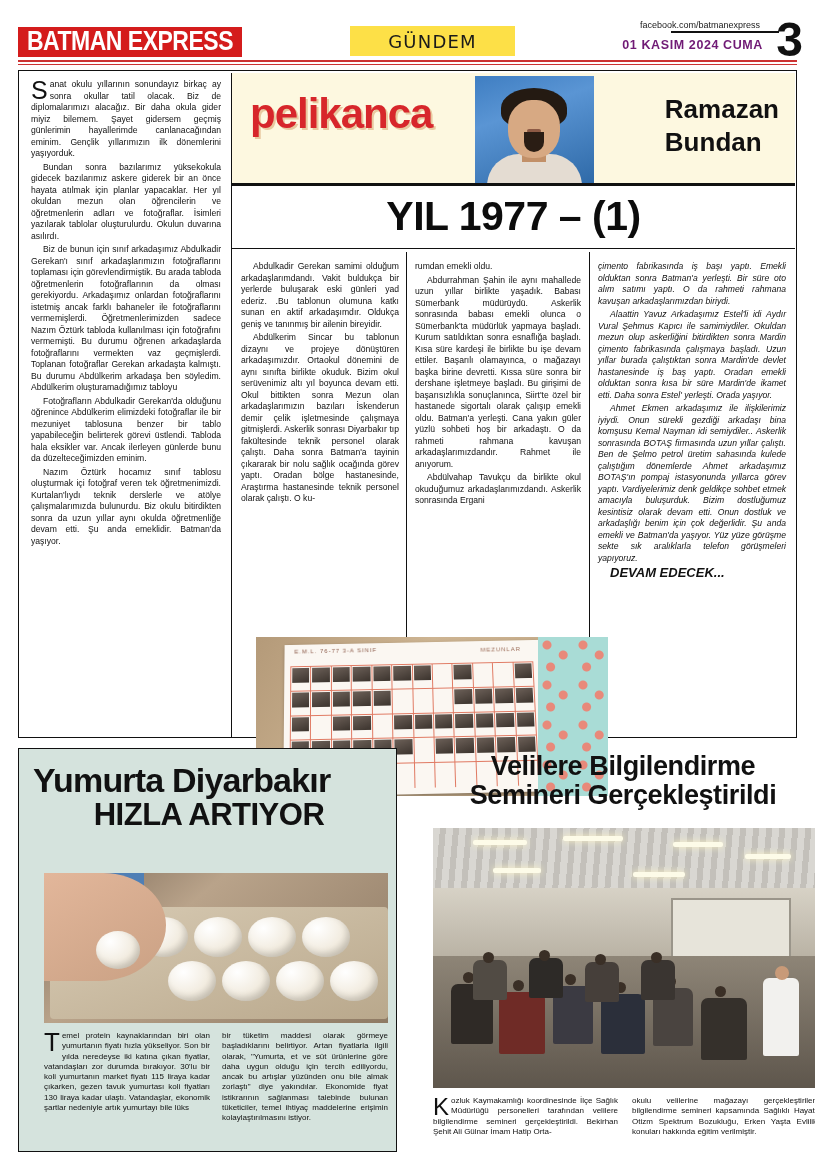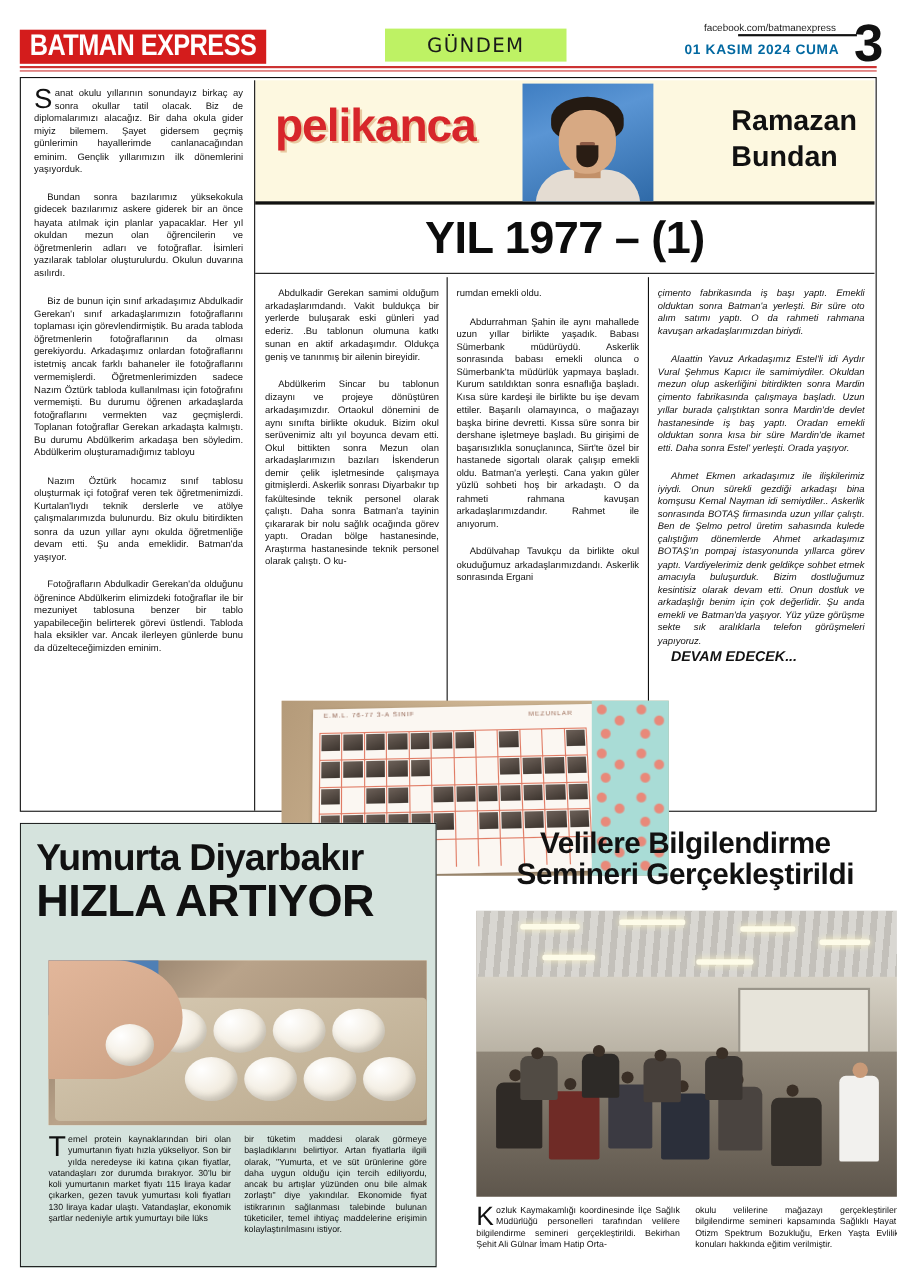--- a/index.html
+++ b/index.html
@@ -21,34 +21,34 @@
     color: #ffffff; font-weight: 800; font-size: 23px;
     letter-spacing: -0.5px; line-height: 1;
     font-family: "Liberation Sans", sans-serif;
     text-transform: uppercase;
     font-stretch: condensed;
     transform: scaleY(1.18); transform-origin: left center;
     display: inline-block;
   }
   .section-tab {
     position: absolute; left: 350px; top: 26px; width: 165px; height: 30px;
-    background: #bef264; display: flex; align-items: center; justify-content: center;
+    background: #fde047; display: flex; align-items: center; justify-content: center;
   }
   .section-tab span {
     font-size: 18px; letter-spacing: 1.2px; color: #1a1a1a;
     font-family: "DejaVu Sans", sans-serif; font-weight: 400;
   }
   .fb-line {
     position: absolute; right: 55px; top: 20px;
     font-size: 9px; color: #1a1a1a; font-family: "Liberation Sans", sans-serif;
   }
   .rule-short { position: absolute; right: 36px; top: 31px; width: 108px; height: 1.5px; background: #111; }
   .date-line {
     position: absolute; right: 52px; top: 38px;
-    font-size: 12.5px; letter-spacing: 0.6px; color: #0369a1; font-weight: 700;
+    font-size: 12.5px; letter-spacing: 0.6px; color: #701a75; font-weight: 700;
     font-family: "Liberation Sans", sans-serif;
   }
   .page-num {
     position: absolute; right: 12px; top: 16px;
     font-size: 48px; font-weight: 900; line-height: 1; color: #111;
     font-family: "Liberation Sans", sans-serif;
   }
   .masthead-rule1 { position: absolute; left: 18px; top: 60px; width: 779px; height: 2px; background: #c33; }
   .masthead-rule2 { position: absolute; left: 18px; top: 63.5px; width: 779px; height: 1px; background: #c33; }
 
@@ -94,21 +94,21 @@
   .headline-rule { position: absolute; left: 213px; top: 177px; width: 563px; height: 1px; background: #111; }
   .vrule { position: absolute; width: 1px; background: #111; }
 
   
   .col {
     position: absolute; font-family: "Liberation Sans", sans-serif;
     font-size: 8.6px; line-height: 11.5px; color: #111;
     text-align: justify; text-justify: inter-word;
   }
   .col p { margin: 0 0 0 0; text-indent: 12px; }
-  .col p + p { margin-top: 14px; }
+  .col p + p { margin-top: 2px; }
   .col p.noind { text-indent: 0; }
   .dropcap-p { position: relative; }
   .dropcap {
     float: left; font-size: 25px; line-height: 20px; font-weight: 400;
     padding: 1px 2px 0 0; color: #111; font-family: "Liberation Sans", sans-serif;
   }
   .bold-end { font-weight: 800; font-size: 13px; }
 
   
   .classphoto {
@@ -145,22 +145,22 @@
     position: absolute; left: 18px; top: 748px; width: 379px; height: 404px;
     background: #d5e3dd; border: 1px solid #111;
   }
   .bl-h1 {
     position: absolute; left: 14px; top: 14px; width: 352px;
     font-size: 34px; font-weight: 800; color: #111; line-height: 1.02;
     letter-spacing: -0.8px; font-family: "Liberation Sans", sans-serif;
   }
   .bl-h2 {
     position: absolute; left: 14px; top: 50px; width: 352px;
-    font-size: 41px; font-weight: 900; color: #111; line-height: 1;
-    letter-spacing: -0.5px; font-family: "Liberation Sans", sans-serif;
+    font-size: 31px; font-weight: 900; color: #111; line-height: 1;
+    letter-spacing: -0.5px; font-family: "Liberation Sans", sans-serif; text-align: center;
   }
   .bl-photo {
     position: absolute; left: 25px; top: 124px; width: 344px; height: 150px;
     overflow: hidden; background: #e6d7c0;
   }
   .eg-bg { position:absolute; inset:0; background: linear-gradient(140deg,#7d6a58 0%,#b9a38a 35%,#8e7a64 100%); }
   .eg-carton { position:absolute; left:6px; top:34px; width:338px; height:112px;
     background: linear-gradient(160deg,#d8cbb4,#b9a88c); border-radius:4px; }
   .eg { position:absolute; width:48px; height:40px; background: radial-gradient(ellipse at 32% 28%, #ffffff 0%, #f2ece0 55%, #d8cfbd 100%); border-radius:50%; box-shadow: inset -3px -4px 6px rgba(0,0,0,.14); }
   .eg-hand { position:absolute; left:-8px; top:0px; width:130px; height:108px; background: linear-gradient(150deg,#e3b79b,#caa184); border-radius:0 56% 60% 0; }
@@ -251,22 +251,22 @@
     <div class="headline-rule"></div>
 
     <div class="vrule" style="left:212px; top:2px; height:664px;"></div>
     <div class="vrule" style="left:387px; top:181px; height:485px;"></div>
     <div class="vrule" style="left:570px; top:181px; height:485px;"></div>
 
     <div class="col" style="left:12px; top:8px; width:190px;">
       <p class="noind dropcap-p"><span class="dropcap">S</span><span>anat okulu yıllarının sonundayız birkaç ay sonra okullar tatil olacak. Biz de diplomalarımızı alacağız. Bir daha okula gider miyiz bilemem. Şayet gidersem geçmiş günlerimin hayallerimde canlanacağından eminim. Gençlik yıllarımızın ilk dönemlerini yaşıyorduk.</span></p>
       <p>Bundan sonra bazılarımız yüksekokula gidecek bazılarımız askere giderek bir an önce hayata atılmak için planlar yapacaklar. Her yıl okuldan mezun olan öğrencilerin ve öğretmenlerin adları ve fotoğraflar. İsimleri yazılarak tablolar oluşturulurdu. Okulun duvarına asılırdı.</p>
       <p>Biz de bunun için sınıf arkadaşımız Abdulkadir Gerekan'ı sınıf arkadaşlarımızın fotoğraflarını toplaması için görevlendirmiştik. Bu arada tabloda öğretmenlerin fotoğraflarının da olması gerekiyordu. Arkadaşımız onlardan fotoğraflarını istetmiş ancak farklı bahaneler ile fotoğraflarını vermemişlerdi. Öğretmenlerimizden sadece Nazım Öztürk tabloda kullanılması için fotoğrafını vermemişti. Bu durumu öğrenen arkadaşlarda fotoğraflarını vermekten vaz geçmişlerdi. Toplanan fotoğraflar Gerekan arkadaşta kalmıştı. Bu durumu Abdülkerim arkadaşa ben söyledim. Abdülkerim oluşturamadığımız tabloyu</p>
+      <p>Fotoğrafların Abdulkadir Gerekan'da olduğunu öğrenince Abdülkerim elimizdeki fotoğraflar ile bir mezuniyet tablosuna benzer bir tablo yapabileceğin belirterek görevi üstlendi. Tabloda hala eksikler var. Ancak ilerleyen günlerde bunu da düzelteceğimizden eminim.</p>
       <p>Nazım Öztürk hocamız sınıf tablosu oluşturmak içi fotoğraf veren tek öğretmenimizdi. Kurtalan'lıydı teknik derslerle ve atölye çalışmalarımızda bulunurdu. Biz okulu bitirdikten sonra da uzun yıllar aynı okulda öğretmenliğe devam etti. Şu anda emeklidir. Batman'da yaşıyor.</p>
-      <p>Fotoğrafların Abdulkadir Gerekan'da olduğunu öğrenince Abdülkerim elimizdeki fotoğraflar ile bir mezuniyet tablosuna benzer bir tablo yapabileceğin belirterek görevi üstlendi. Tabloda hala eksikler var. Ancak ilerleyen günlerde bunu da düzelteceğimizden eminim.</p>
     </div>
 
     <div class="col" style="left:222px; top:190px; width:158px;">
       <p>Abdulkadir Gerekan samimi olduğum arkadaşlarımdandı. Vakit buldukça bir yerlerde buluşarak eski günleri yad ederiz. .Bu tablonun olumuna katkı sunan en aktif arkadaşımdır. Oldukça geniş ve tanınmış bir ailenin bireyidir.</p>
       <p>Abdülkerim Sincar bu tablonun dizaynı ve projeye dönüştüren arkadaşımızdır. Ortaokul dönemini de aynı sınıfta birlikte okuduk. Bizim okul serüvenimiz altı yıl boyunca devam etti. Okul bittikten sonra Mezun olan arkadaşlarımızın bazıları İskenderun demir çelik işletmesinde çalışmaya gitmişlerdi. Askerlik sonrası Diyarbakır tıp fakültesinde teknik personel olarak çalıştı. Daha sonra Batman'a tayinin çıkararak bir nolu sağlık ocağında görev yaptı. Oradan bölge hastanesinde, Araştırma hastanesinde teknik personel olarak çalıştı. O ku-</p>
     </div>
 
     <div class="col" style="left:396px; top:190px; width:166px;">
       <p class="noind">rumdan emekli oldu.</p>
       <p>Abdurrahman Şahin ile aynı mahallede uzun yıllar birlikte yaşadık. Babası Sümerbank müdürüydü. Askerlik sonrasında babası emekli olunca o Sümerbank'ta müdürlük yapmaya başladı. Kurum satıldıktan sonra esnaflığa başladı. Kısa süre kardeşi ile birlikte bu işe devam ettiler. Başarılı olamayınca, o mağazayı başka birine devretti. Kıssa süre sonra bir dershane işletmeye başladı. Bu girişimi de başarısızlıkla sonuçlanınca, Siirt'te özel bir hastanede sigortalı olarak çalışıp emekli oldu. Batman'a yerleşti. Cana yakın güler yüzlü sohbeti hoş bir arkadaştı. O da rahmeti rahmana kavuşan arkadaşlarımızdandır. Rahmet ile anıyorum.</p>

